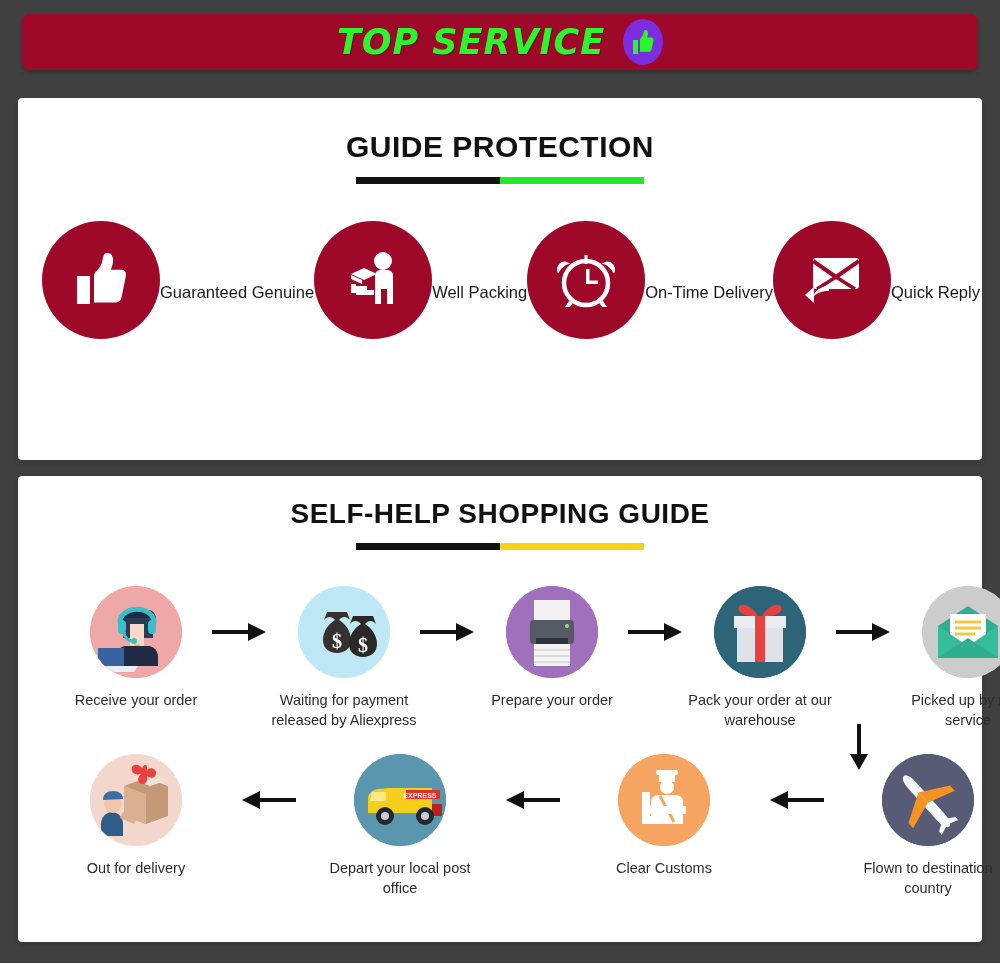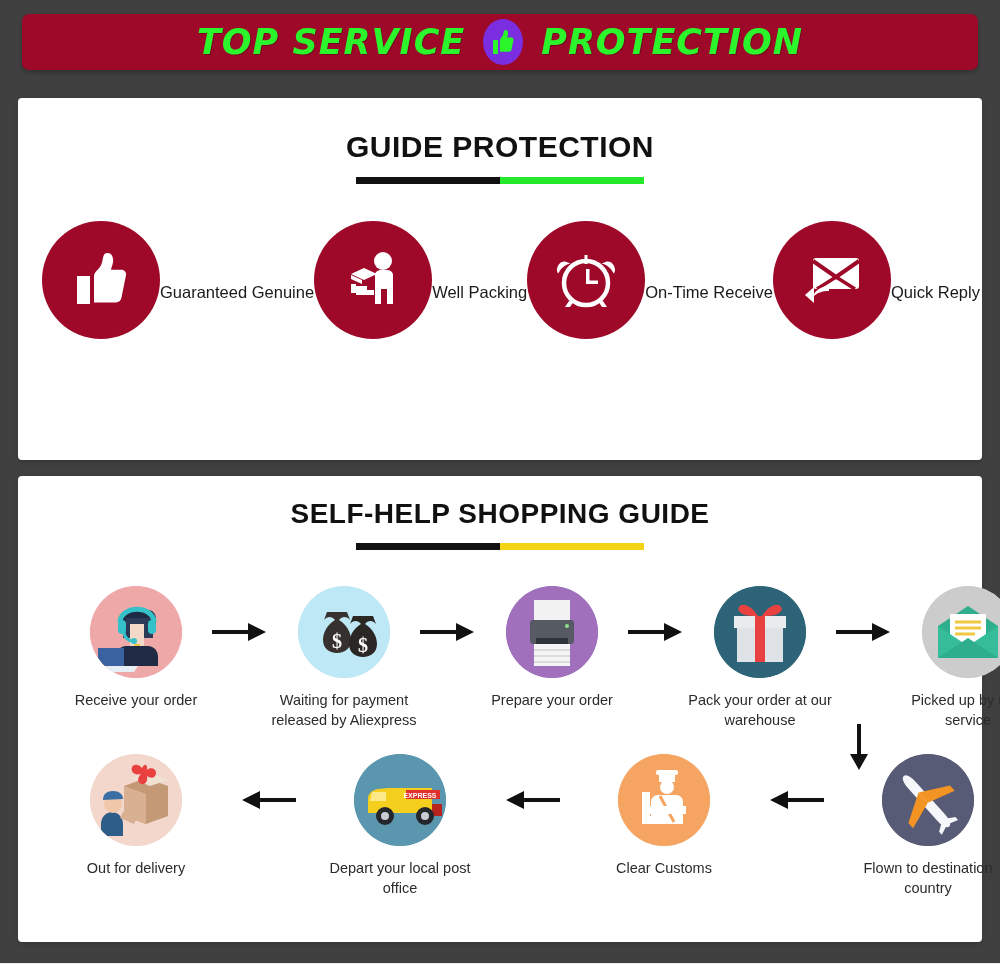--- a/index.html
+++ b/index.html
@@ -140,21 +140,20 @@
 <div class="page">
 
   <div class="banner">
     <span class="banner-text">TOP SERVICE</span>
     <span class="banner-thumb">
       <svg width="24" height="28" viewBox="0 0 24 28">
         <path fill="#2bf62b" d="M2 12h5v14H2z"></path>
         <path fill="#2bf62b" d="M9 12c0-2 2.4-3.2 3.2-5.6C12.8 4.6 12.4 2 14.6 2c2 0 2.6 2 2.4 4-.1 1.2-.7 2.6-.9 3.4h4.3c1.4 0 2.4 1.1 2.1 2.4l-2 10c-.2 1.1-1.2 1.9-2.3 1.9H9V12z"></path>
       </svg>
     </span>
-    <span class="banner-text">PROTECTION</span>
   </div>
 
   <div class="card" id="card-buyer">
     <div class="sec-title" id="buyer-title">GUIDE PROTECTION</div>
     <div class="rule" style="width:288px">
       <div class="half" style="background:#111111"></div>
       <div class="half" style="background:#25e82b"></div>
     </div>
 
     <div class="bp-row">
@@ -189,21 +188,21 @@
           <svg width="66" height="66" viewBox="0 0 66 66">
             <path fill="#ffffff" d="M16 16C10 12 5 16 4 22c-.3 1.8.4 3.6 1.2 4.5C8 21 12 17.6 17.5 16.4L16 16z"></path>
             <path fill="#ffffff" d="M50 16c6-4 11 0 12 6 .3 1.8-.4 3.6-1.2 4.5-2.8-5.5-6.8-8.9-12.3-10.1L50 16z"></path>
             <rect x="31.5" y="8" width="3" height="9" fill="#ffffff"></rect>
             <circle cx="33" cy="36" r="22" fill="none" stroke="#ffffff" stroke-width="4.5"></circle>
             <path fill="#ffffff" d="M33 22h3.5v15H33z"></path>
             <path fill="#ffffff" d="M33 33.5h12V37H33z"></path>
             <path fill="#ffffff" d="M16 54l-4 6h5l3.5-5.2zM50 54l4 6h-5l-3.5-5.2z"></path>
           </svg>
         </div>
-        <div class="bp-label">On-Time Receive</div>
+        <div class="bp-label">On-Time Delivery</div>
       </div>
 
       <div class="bp-item">
         <div class="bp-circle">
           <svg width="66" height="60" viewBox="0 0 66 60">
             <rect x="14" y="8" width="46" height="31" rx="3" fill="#ffffff"></rect>
             <path d="M14 11l23 16 23-16" fill="none" stroke="#9e0829" stroke-width="4"></path>
             <path d="M37 27L18 39M37 27l19 12" fill="none" stroke="#9e0829" stroke-width="3.5"></path>
             <path fill="#ffffff" d="M30 36c-6 0-12 3-15 8v-7l-9 8 9 8v-7c3-3 8-5 15-5v-5z"></path>
           </svg>

